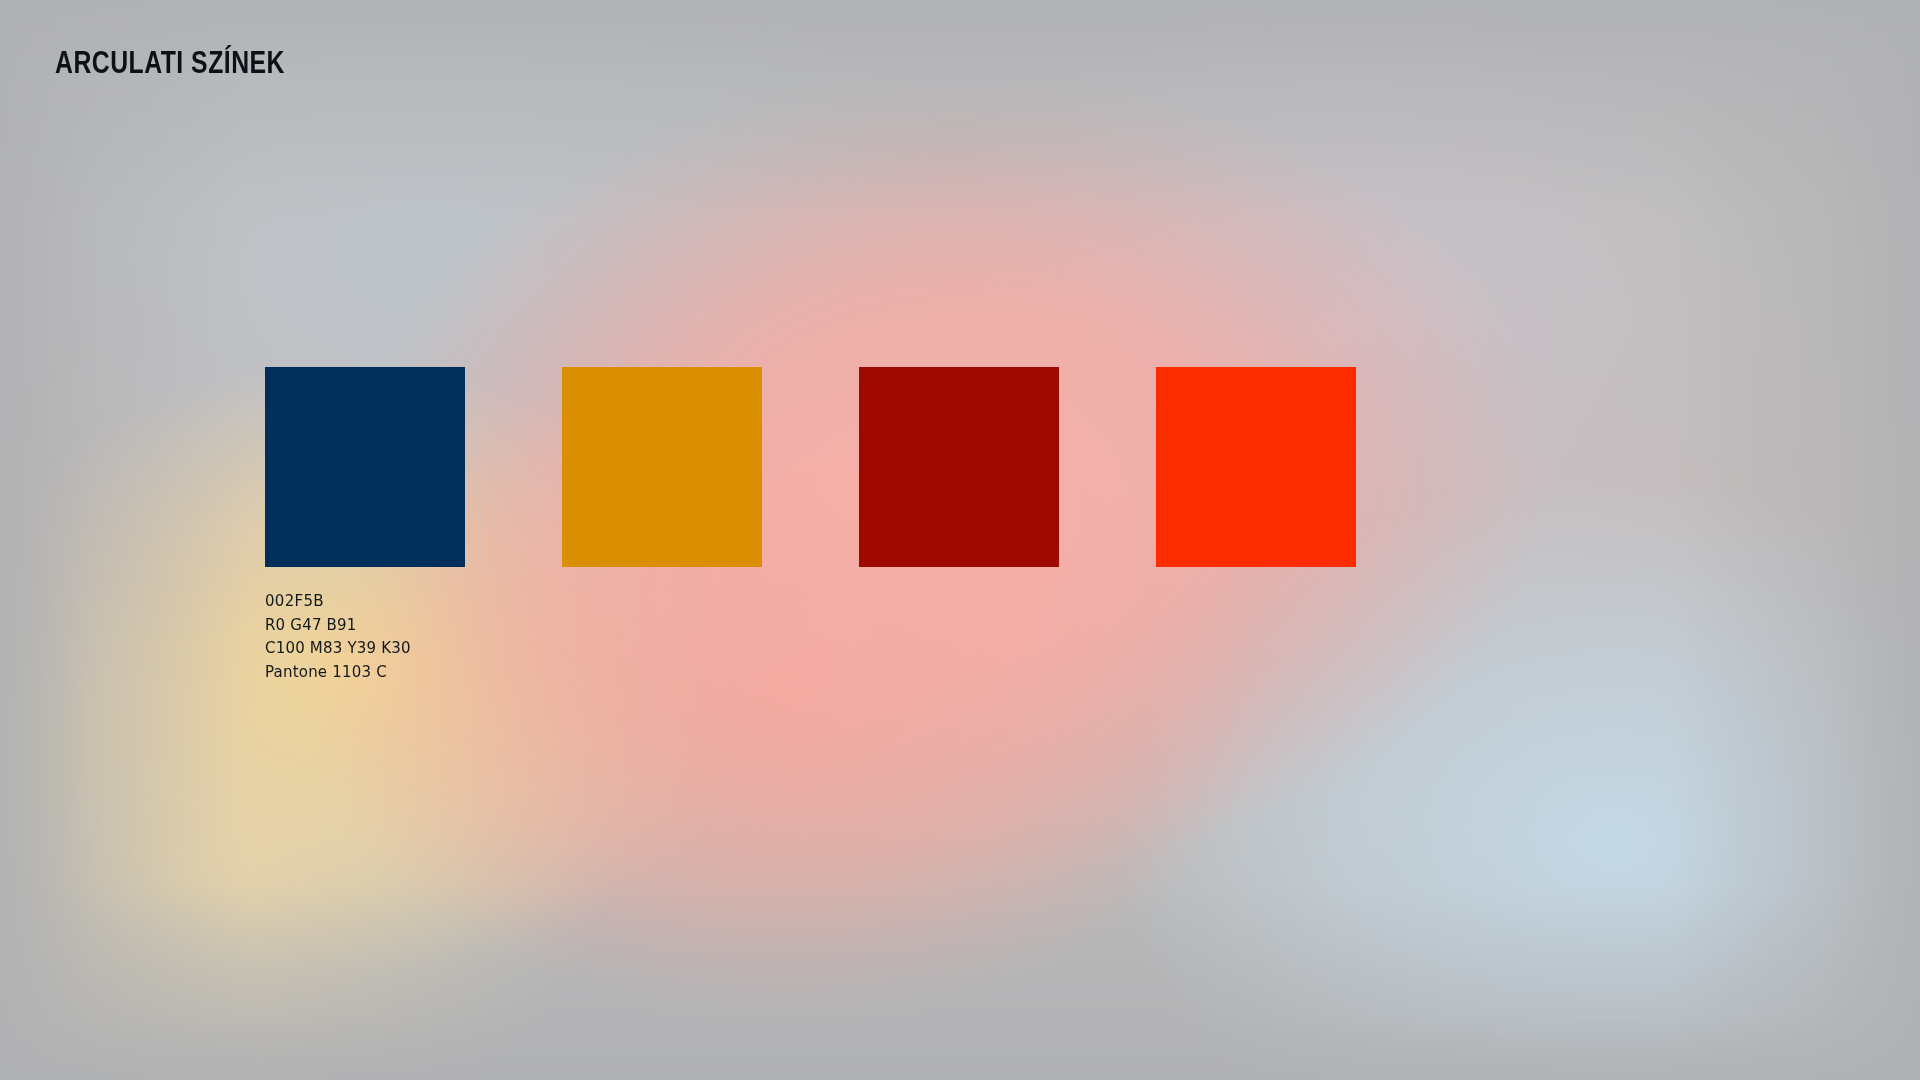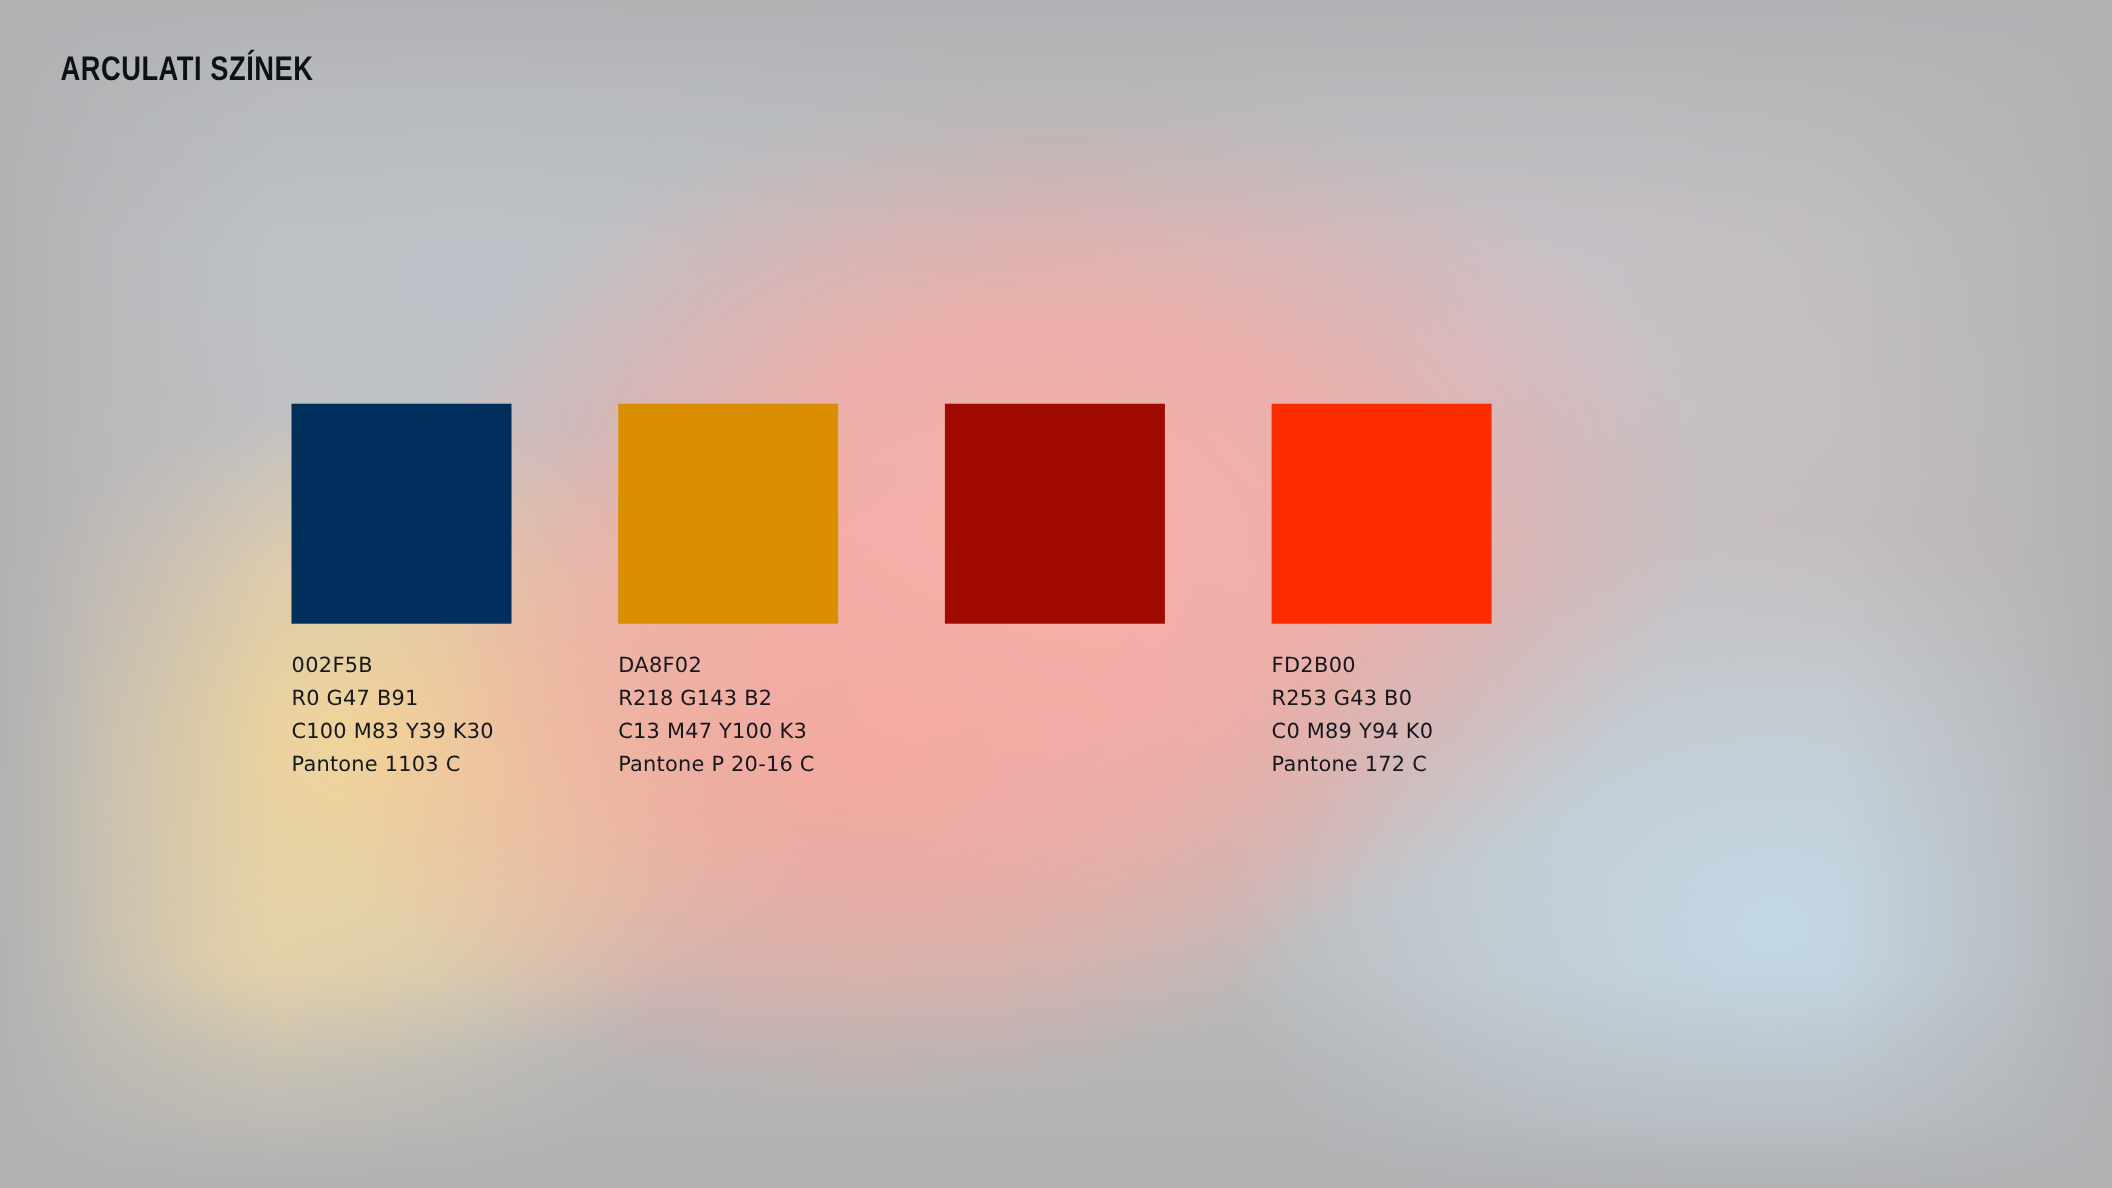--- a/index.html
+++ b/index.html
@@ -79,21 +79,21 @@
 
   .swatch-chip {
     width: 200px;
     height: 200px;
     display: block;
   }
 
   .swatch-info {
     margin-top: 23px;
     font-family: "DejaVu Sans", sans-serif;
-    font-size: 19px;
+    font-size: 15px;
     line-height: 1.58;
     color: #14181d;
     letter-spacing: 0.2px;
     white-space: nowrap;
   }
 
   .swatch-info .line { display: block; }
   .swatch-info .line.hex { letter-spacing: 0.3px; }
 </style>
 </head>
@@ -112,34 +112,22 @@
         <div class="swatch-chip" style="background: rgb(0, 47, 91);"></div>
         <div class="swatch-info">
           <span class="line hex">002F5B</span>
           <span class="line rgb">R0 G47 B91</span>
           <span class="line cmyk">C100 M83 Y39 K30</span>
           <span class="line pantone">Pantone 1103 C</span>
         </div>
       </div>
       <div class="swatch-group">
         <div class="swatch-chip" style="background: rgb(218, 143, 2);"></div>
-        <div class="swatch-info">
-          <span class="line hex">DA8F02</span>
-          <span class="line rgb">R218 G143 B2</span>
-          <span class="line cmyk">C13 M47 Y100 K3</span>
-          <span class="line pantone">Pantone P 20-16 C</span>
-        </div>
       </div>
       <div class="swatch-group">
         <div class="swatch-chip" style="background: rgb(158, 10, 0);"></div>
       </div>
       <div class="swatch-group">
         <div class="swatch-chip" style="background: rgb(253, 43, 0);"></div>
-        <div class="swatch-info">
-          <span class="line hex">FD2B00</span>
-          <span class="line rgb">R253 G43 B0</span>
-          <span class="line cmyk">C0 M89 Y94 K0</span>
-          <span class="line pantone">Pantone 172 C</span>
-        </div>
       </div>
     </div>
 
 </div>
 
 </body></html>

